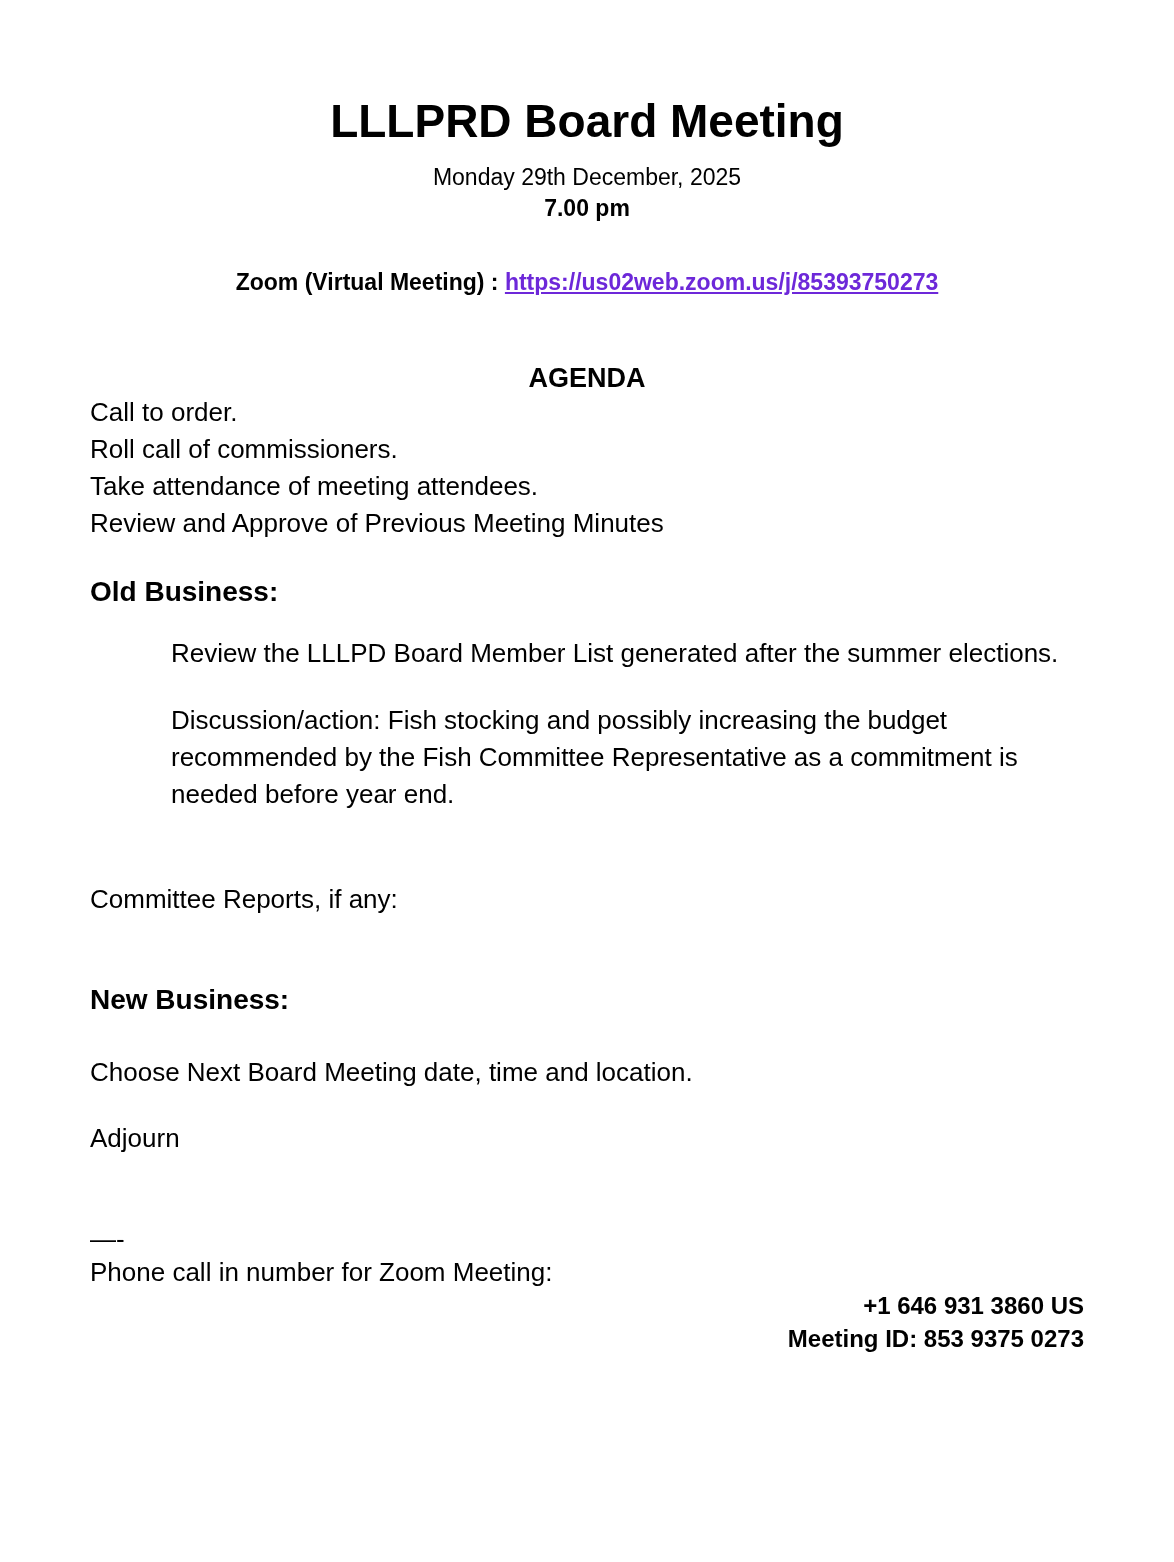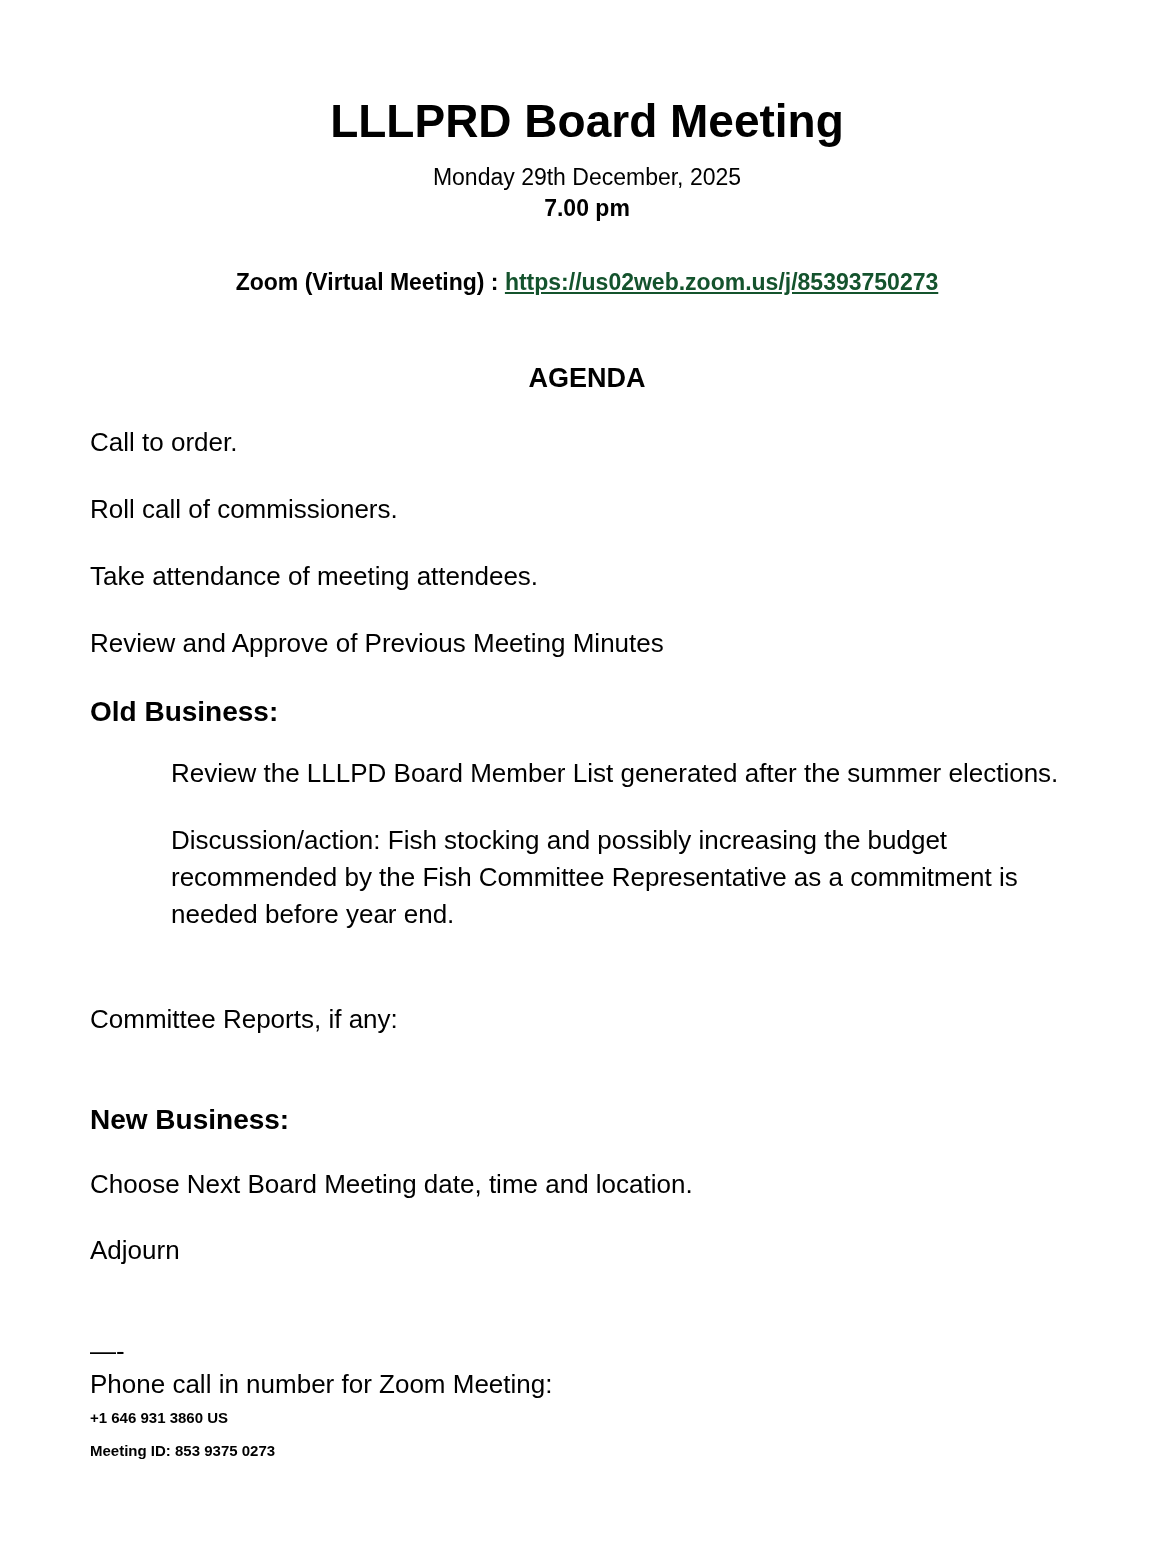--- a/index.html
+++ b/index.html
@@ -36,64 +36,65 @@
     font-weight: bold;
     line-height: 1.35;
   }
   .zoom-line {
     font-size: 23px;
     font-weight: bold;
     margin-top: 44px;
     line-height: 1.3;
   }
   .zoom-link {
-    color: #14532d;
+    color: #6d28d9;
     text-decoration: underline;
     font-weight: bold;
   }
   .agenda-heading {
     font-size: 27px;
     font-weight: bold;
     margin-top: 64px;
     line-height: 1.2;
   }
   .body-text {
     font-size: 26px;
     line-height: 37px;
   }
-  .agenda-item { margin-top: 30px; }
+  .agenda-item { }
   .agenda-item:first-of-type { margin-top: 38px; }
 
   .section-heading {
     font-size: 28px;
     font-weight: bold;
     margin-top: 32px;
     line-height: 1.3;
   }
   .indented-para {
     margin-top: 30px;
     padding-left: 81px;
     width: 900px;
     box-sizing: content-box;
   }
   .indented-para.second { margin-top: 24px; }
 
   .committee-line { margin-top: 68px; }
   .new-business-heading { margin-top: 64px; }
-  .choose-line { margin-top: 28px; }
+  .choose-line { margin-top: 36px; }
   .adjourn-line { margin-top: 29px; }
 
   .footer-block {
     margin-top: 66px;
     font-size: 26px;
     line-height: 33px;
   }
   .footer-bold {
-    font-size: 15px;
+    font-size: 24px;
     font-weight: bold;
+    text-align: right;
   }
 </style>
 </head>
 <body>
 
 <div class="page">
 
   <div class="doc-title centered">LLLPRD Board Meeting</div>
 
   <div class="doc-date centered">Monday 29th December, 2025</div>

